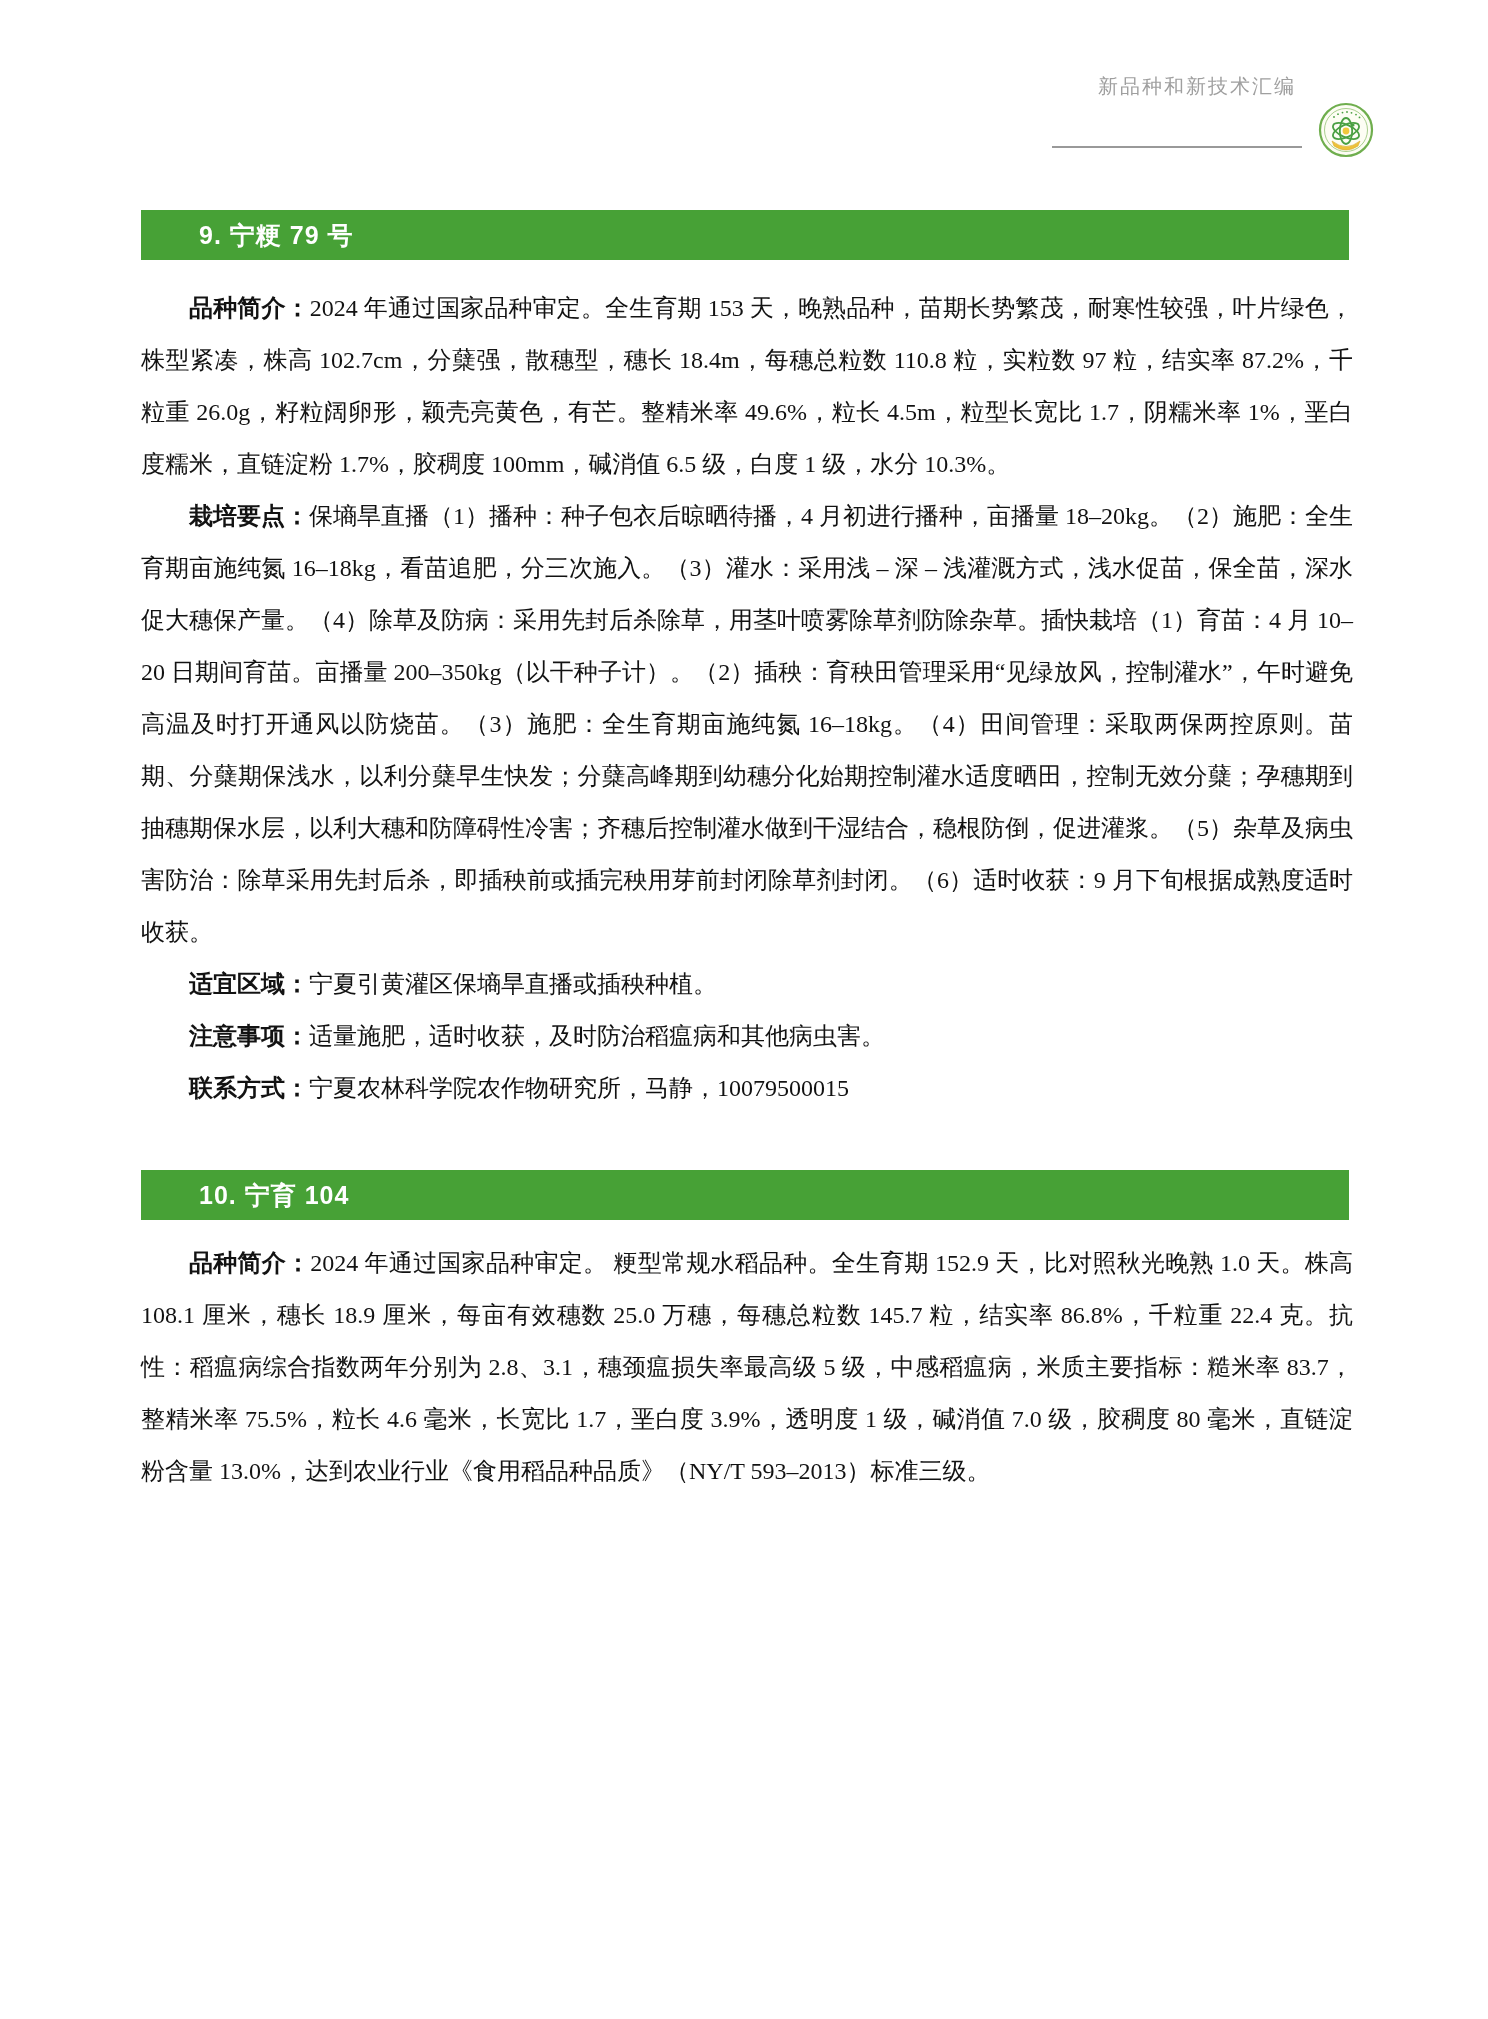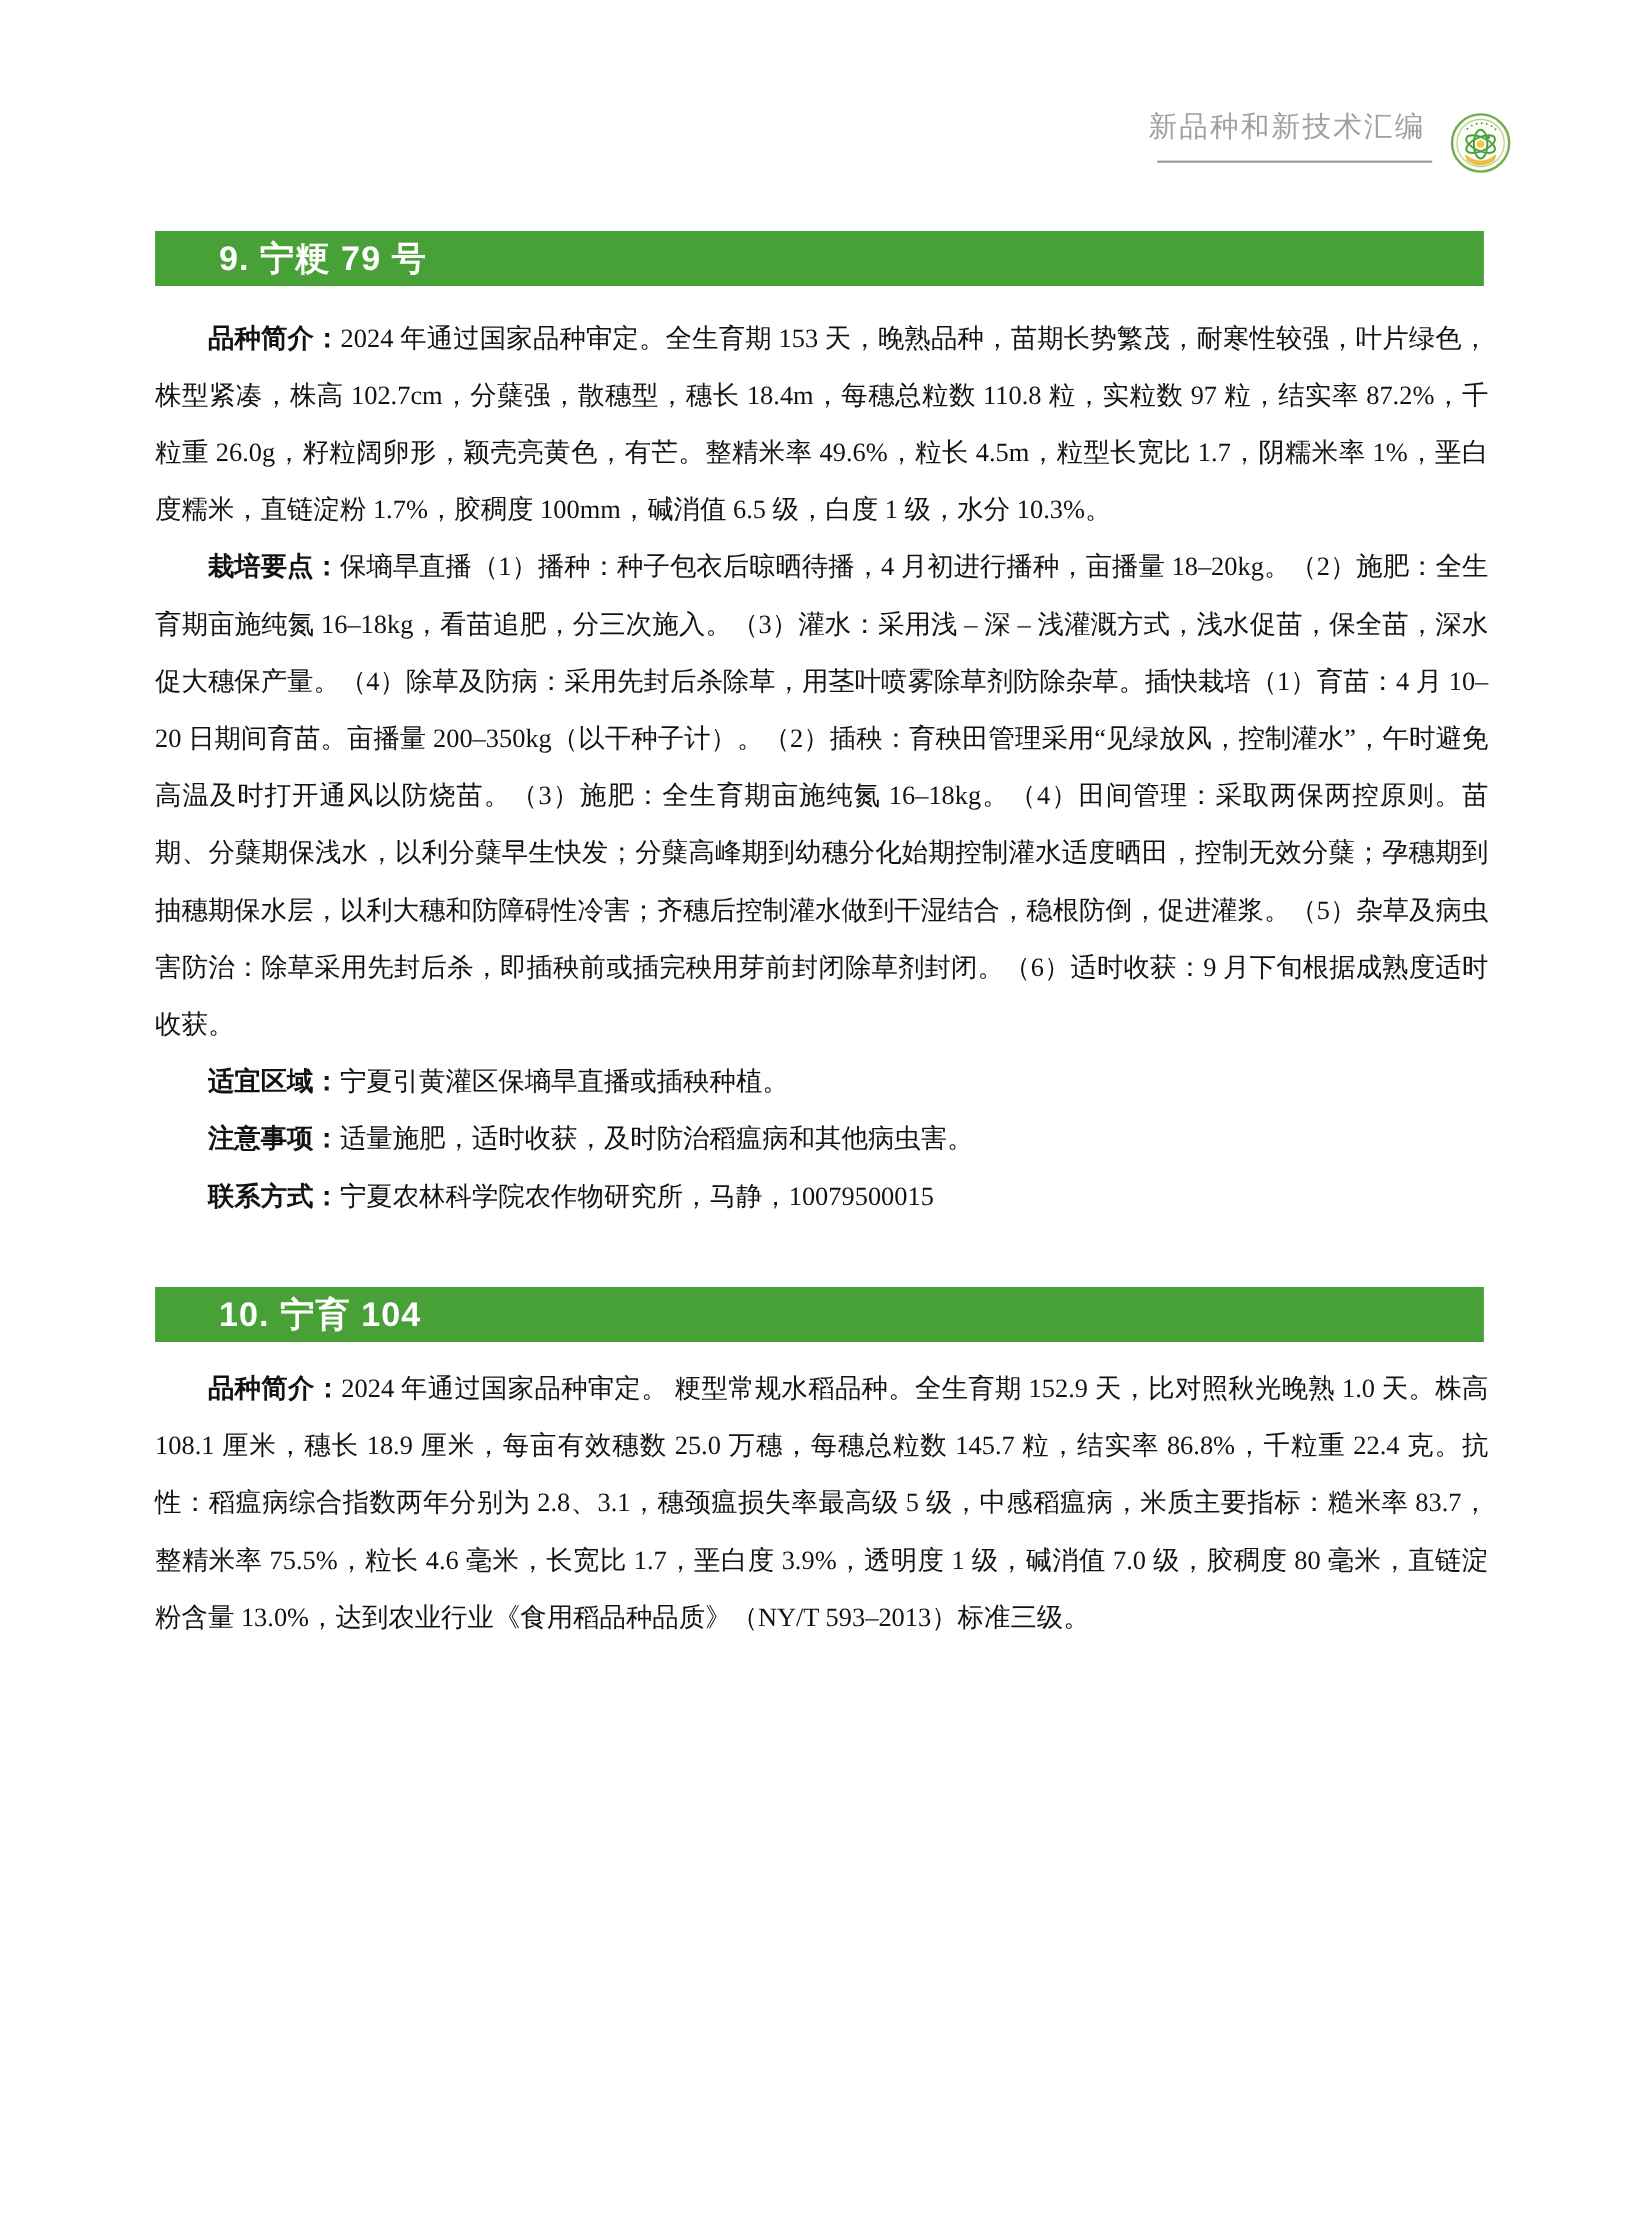--- a/index.html
+++ b/index.html
@@ -9,23 +9,23 @@
     margin:0 auto;
     background:#ffffff;
     font-family:"Liberation Serif","DejaVu Serif",serif;
     color:#121212;
     overflow:hidden;
     box-sizing:border-box;
   }
   
   .header-title{
     position:absolute;
-    top:98px;right:192px;
+    top:73px;right:192px;
     font-family:Liberation Sans, sans-serif;
-    font-size:26px;
+    font-size:20px;
     letter-spacing:2px;
     color:var(--header-gray,#9f9f9f);
     font-weight:400;
     white-space:nowrap;
   }
   .header-rule{
     position:absolute;
     top:146px;left:1052px;
     width:250px;height:2px;
     background:#999999;
@@ -39,21 +39,21 @@
   .banner{
     margin-left:141px;
     width:1208px;height:50px;
     background:var(--banner-green,#47a136);
     display:flex;align-items:center;
     box-sizing:border-box;
     padding-left:58px;
   }
   .banner-label{
     font-family:"Liberation Sans","DejaVu Sans",sans-serif;
-    font-size:31px;
+    font-size:25px;
     font-weight:bold;
     color:#ffffff;
     letter-spacing:1px;
     white-space:nowrap;
   }
   #banner-1{margin-top:210px;}
   #banner-2{margin-top:56px;text-align:right;}
   
   .body-block{
     margin-left:141px;

